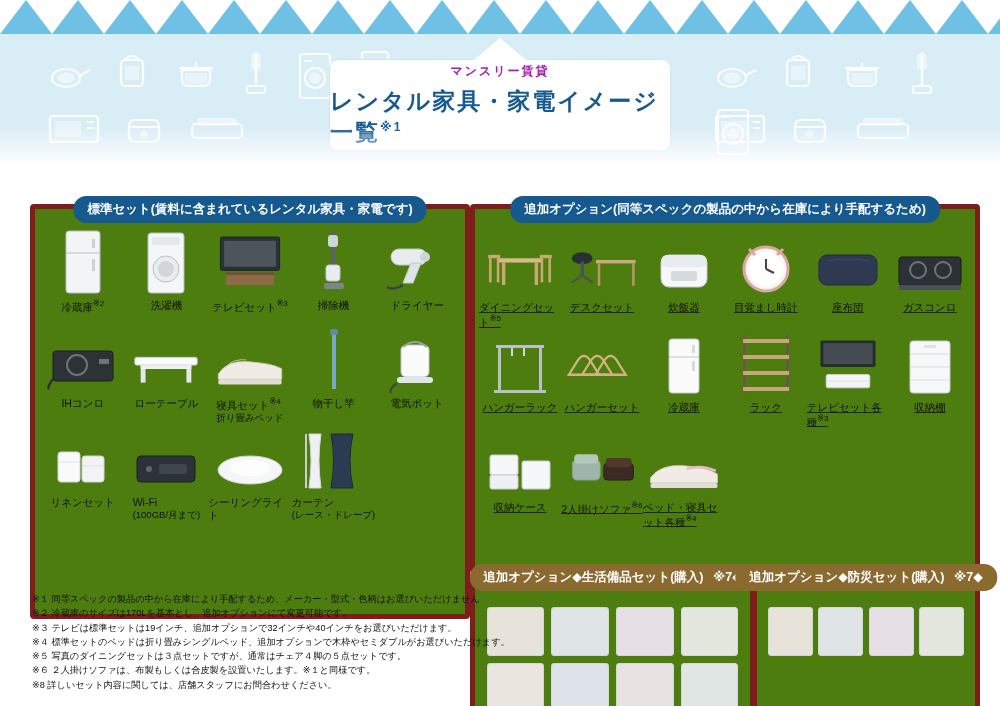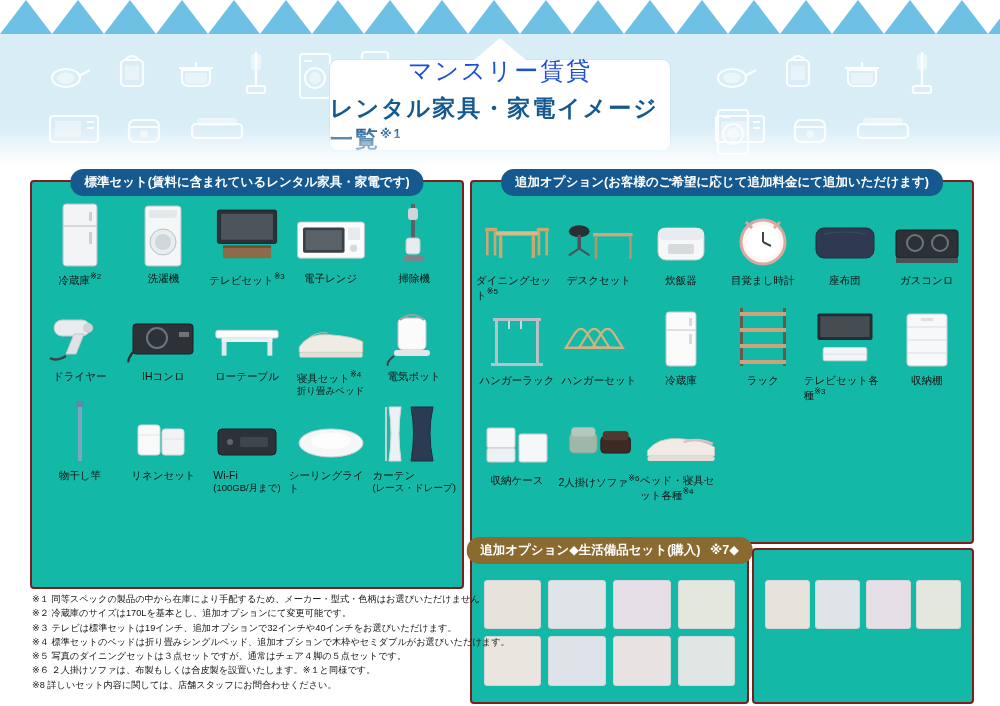--- a/index.html
+++ b/index.html
@@ -37,37 +37,38 @@
     background:#ffffff;
     border-radius:8px;
     box-shadow:0 0 0 1px #cfe6f2;
     display:flex;flex-direction:column;align-items:center;justify-content:center;
   }
   .title-box:before{
     content:"";position:absolute;left:50%;top:-22px;margin-left:-26px;
     width:0;height:0;border-left:26px solid transparent;border-right:26px solid transparent;
     border-bottom:22px solid #ffffff;
   }
-  .title-line1{font-size:24px;font-weight:normal;color:#1d4ed8;letter-spacing:2px;}
+  .title-line1{font-size:12px;font-weight:bold;color:#a21caf;letter-spacing:2px;}
   .title-line2{font-size:23px;font-weight:bold;color:#15598f;letter-spacing:2px;margin-top:6px;}
   .title-line2 .note{font-size:12px;vertical-align:super;}
 
   .appliance-row{position:absolute;top:48px;}
   .appliance-row.left{left:46px;}
   .appliance-row.right{left:712px;}
   .appliance-row .ic{
     display:inline-block;vertical-align:top;margin-right:16px;opacity:.9;
   }
 
   
   .panel{
     position:absolute;
-    border:2px solid #7f1d1d;
+    border:5px solid #7f1d1d;
     border-radius:4px;
-    background:#14b8a6;
+    background:#4d7c0f;
+    margin-top:24px;
   }
   .panel-title{
     position:absolute;top:-13px;left:50%;transform:translateX(-50%);
     background:#15598f;color:#fff;font-size:12.5px;font-weight:bold;
     padding:5px 14px;border-radius:13px;white-space:nowrap;
   }
   .panel-title.brown{background:#8a6a2f;}
 
   #standard-set{left:30px;top:180px;width:430px;height:405px;}
   #option-set{left:470px;top:180px;width:500px;height:360px;}
@@ -82,21 +83,21 @@
   }
   .caption{
     font-size:10.5px;line-height:1.25;color:#111;
     min-height:26px;
   }
   .caption .note{font-size:8px;vertical-align:super;}
   .caption .sub{display:block;font-size:9.5px;}
 
   
   #option-set .grid{padding:20px 4px 0 4px;}
-  #option-set .cell{width:16.66%;}
+  #option-set .cell{width:16.66%;text-decoration:underline;}
 
   
   .photo-strip{
     position:absolute;left:8px;right:8px;top:26px;bottom:8px;
     display:flex;flex-wrap:wrap;align-content:flex-start;
     overflow:hidden;
   }
   .ph{width:25%;height:48%;display:flex;align-items:center;justify-content:center;}
 
   
@@ -312,32 +313,20 @@
               <rect x="8" y="4" width="64" height="36" rx="2" fill="#2b3136" stroke="#1d2226"></rect>
               <rect x="12" y="8" width="56" height="28" fill="#4c555c"></rect>
               <rect x="14" y="44" width="52" height="12" fill="#8d6a48"></rect>
               <rect x="14" y="42" width="52" height="3" fill="#6f5237"></rect>
             </svg>
           </div>
           <div class="caption">テレビセット<span class="note">※3</span></div>
         </div>
         <div class="cell">
           <div class="thumb">
-            <svg width="82" height="54" viewBox="0 0 82 54">
-              <rect x="4" y="6" width="74" height="40" rx="3" fill="#fbfbfb" stroke="#c2c8cc"></rect>
-              <rect x="10" y="12" width="46" height="28" rx="2" fill="#3a4146"></rect>
-              <rect x="13" y="15" width="40" height="22" fill="#596268"></rect>
-              <rect x="60" y="12" width="13" height="14" fill="#e8ebed"></rect>
-              <circle cx="66" cy="35" r="4" fill="#d4d9dc"></circle>
-            </svg>
-          </div>
-          <div class="caption">電子レンジ</div>
-        </div>
-        <div class="cell">
-          <div class="thumb">
             <svg width="40" height="68" viewBox="0 0 40 68">
               <rect x="17" y="4" width="4" height="36" fill="#5c6368"></rect>
               <rect x="12" y="38" width="14" height="16" rx="3" fill="#e9ecee" stroke="#c2c8cc"></rect>
               <rect x="10" y="56" width="20" height="6" rx="2" fill="#7d858a"></rect>
               <rect x="14" y="8" width="10" height="12" rx="3" fill="#cfd5d9"></rect>
             </svg>
           </div>
           <div class="caption">掃除機</div>
         </div>
         <div class="cell">
@@ -378,40 +367,40 @@
             <svg width="84" height="52" viewBox="0 0 84 52">
               <path d="M6 34 q10 -16 34 -14 q28 2 38 8 v12 h-72 z" fill="#f0ece5" stroke="#cfc8bc"></path>
               <path d="M14 26 q10 -10 24 -8" stroke="#cfc8bc" fill="none"></path>
               <rect x="6" y="40" width="72" height="6" rx="3" fill="#e3ded5"></rect>
             </svg>
           </div>
           <div class="caption">寝具セット<span class="note">※4</span><span class="sub">折り畳みベッド</span></div>
         </div>
         <div class="cell">
           <div class="thumb">
+            <svg width="34" height="66" viewBox="0 0 34 66">
+              <rect x="15" y="2" width="4" height="60" fill="#7aa8c4"></rect>
+              <rect x="13" y="2" width="8" height="6" rx="2" fill="#5d8ba8"></rect>
+            </svg>
+          </div>
+          <div class="caption">物干し竿</div>
+        </div>
+        <div class="cell">
+          <div class="thumb">
             <svg width="60" height="60" viewBox="0 0 60 60">
               <rect x="14" y="12" width="28" height="32" rx="5" fill="#fbfbfb" stroke="#c2c8cc"></rect>
               <path d="M16 14 q12 -10 24 0" fill="none" stroke="#9aa1a6" stroke-width="2"></path>
               <rect x="10" y="44" width="36" height="6" rx="3" fill="#e2e6e9"></rect>
               <path d="M10 50 q-8 6 -6 10" stroke="#3b4146" stroke-width="2" fill="none"></path>
             </svg>
           </div>
           <div class="caption">電気ポット</div>
         </div>
         <div class="cell">
           <div class="thumb">
-            <svg width="34" height="66" viewBox="0 0 34 66">
-              <rect x="15" y="2" width="4" height="60" fill="#7aa8c4"></rect>
-              <rect x="13" y="2" width="8" height="6" rx="2" fill="#5d8ba8"></rect>
-            </svg>
-          </div>
-          <div class="caption">物干し竿</div>
-        </div>
-        <div class="cell">
-          <div class="thumb">
             <svg width="66" height="50" viewBox="0 0 66 50">
               <rect x="8" y="10" width="22" height="30" rx="3" fill="#fafafa" stroke="#d3d7da"></rect>
               <rect x="32" y="14" width="22" height="26" rx="3" fill="#f2f3f4" stroke="#d3d7da"></rect>
               <path d="M8 20 h22 M32 24 h22" stroke="#dfe3e5"></path>
             </svg>
           </div>
           <div class="caption">リネンセット</div>
         </div>
         <div class="cell">
           <div class="thumb">
@@ -439,21 +428,21 @@
               <path d="M8 4 q4 26 0 54 h12 q-4 -28 0 -54z" fill="#eef1f3" stroke="#d5d9dc"></path>
               <path d="M30 4 q5 26 0 54 h22 q-6 -28 0 -54z" fill="#2b3b52" stroke="#1e2b3c"></path>
             </svg>
           </div>
           <div class="caption">カーテン<span class="sub">(レース・ドレープ)</span></div>
         </div>
       </div>
   </div>
 
   <div class="panel" id="option-set">
-    <div class="panel-title">追加オプション(お客様のご希望に応じて追加料金にて追加いただけます)</div>
+    <div class="panel-title">追加オプション(同等スペックの製品の中から在庫により手配するため)</div>
     <div class="grid" id="option-grid">
         <div class="cell">
           <div class="thumb">
             <svg width="86" height="62" viewBox="0 0 86 62">
               <rect x="18" y="22" width="50" height="5" fill="#d9b98c"></rect>
               <rect x="22" y="27" width="4" height="26" fill="#c9a872"></rect>
               <rect x="60" y="27" width="4" height="26" fill="#c9a872"></rect>
               <rect x="6" y="18" width="14" height="4" fill="#c9a872"></rect>
               <rect x="7" y="22" width="3" height="28" fill="#c9a872"></rect>
               <rect x="16" y="22" width="3" height="28" fill="#c9a872"></rect>
@@ -648,20 +637,24 @@
         <div class="ph">
           <div style="width:86%;height:84%;border-radius:3px;background:#e9e2e2;border:1px solid #d3d7da;"></div>
         </div>
         <div class="ph">
           <div style="width:86%;height:84%;border-radius:3px;background:#e0e6e3;border:1px solid #d3d7da;"></div>
         </div>
       </div>
   </div>
 
   <div class="panel" id="disaster-set">
+    <div class="panel-title brown">
+      <span>追加オプション◆防災セット(購入)</span>
+      <span style="margin-left:6px;">※7◆</span>
+    </div>
     <div class="photo-strip" id="disaster-photos">
         <div class="ph">
           <div style="width:86%;height:84%;border-radius:3px;background:#e8e3da;border:1px solid #d3d7da;"></div>
         </div>
         <div class="ph">
           <div style="width:86%;height:84%;border-radius:3px;background:#dfe4e7;border:1px solid #d3d7da;"></div>
         </div>
         <div class="ph">
           <div style="width:86%;height:84%;border-radius:3px;background:#e6e0e6;border:1px solid #d3d7da;"></div>
         </div>

